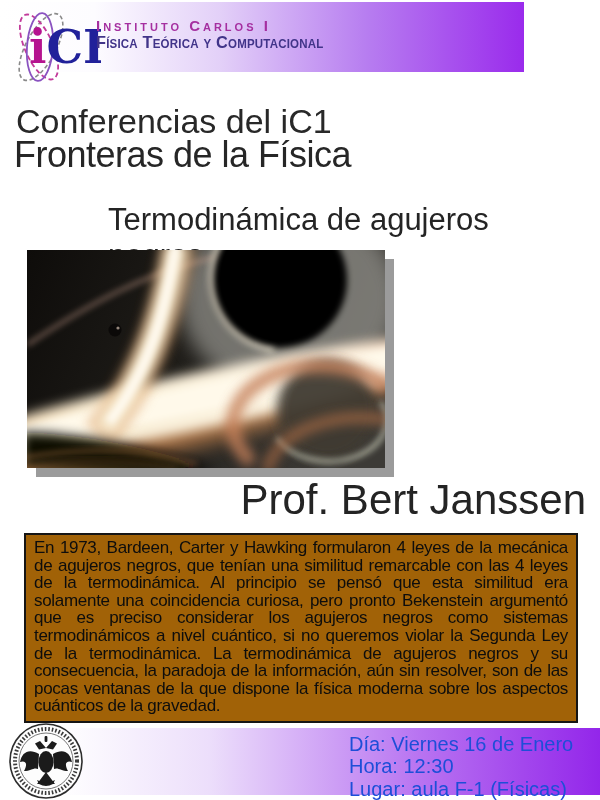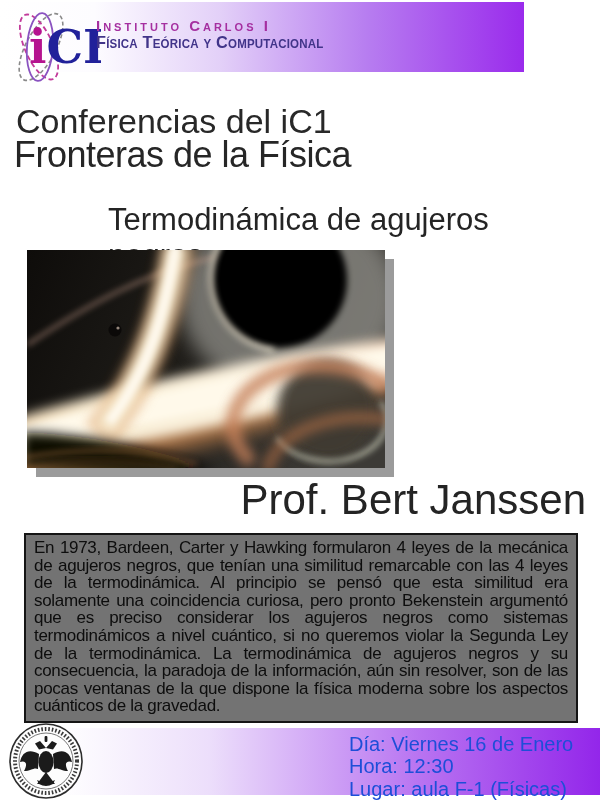--- a/index.html
+++ b/index.html
@@ -34,21 +34,21 @@
   .speaker{position:absolute;right:14px;top:476px;font-size:42px;color:#242424;}
   
   .figure{
     position:absolute;left:27px;top:250px;width:358px;height:218px;
     background:#14110e;box-shadow:9px 9px 0 0 #9b9b9b;
   }
   .figure svg{display:block;width:100%;height:100%;}
   
   .abstract-box{
     position:absolute;left:24px;top:533px;width:554px;box-sizing:border-box;
-    border:2px solid #151515;padding:4px 8px 6px 8px;background:#737373;
+    border:2px solid #151515;padding:4px 8px 6px 8px;background:#a16207;
   }
   .abstract-text{
     font-size:17px;line-height:17.6px;letter-spacing:-0.3px;color:#0d0d0d;
     text-align:justify;margin:0;
   }
   
   .footer-band{
     position:absolute;top:728px;left:0;width:600px;height:67px;
     background:linear-gradient(to right,#ffffff 0%,#ffffff 10%,#ecdefb 35%,#b873f1 70%,#9326ea 100%);
   }

